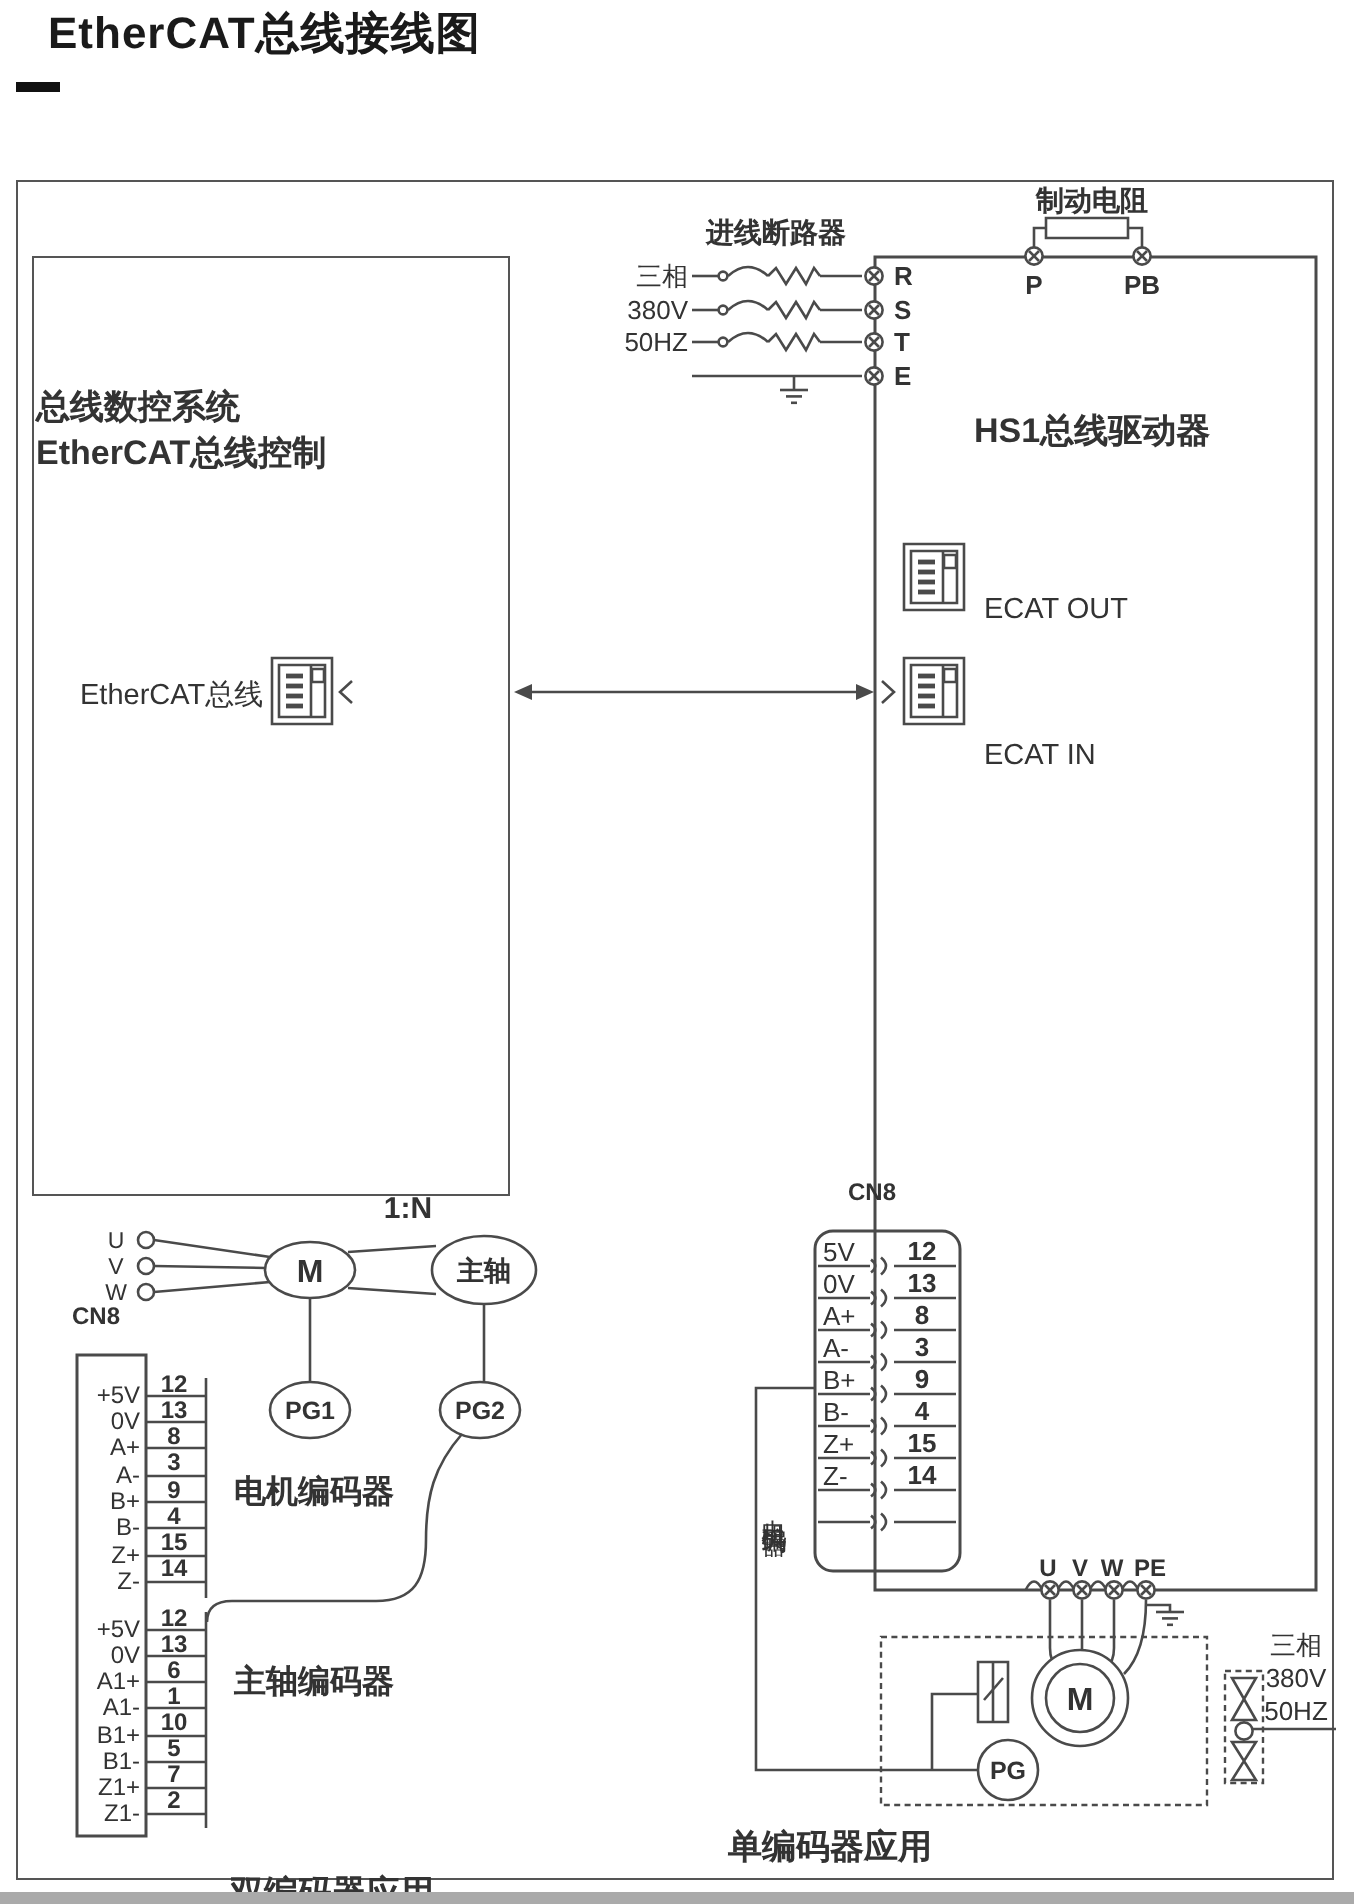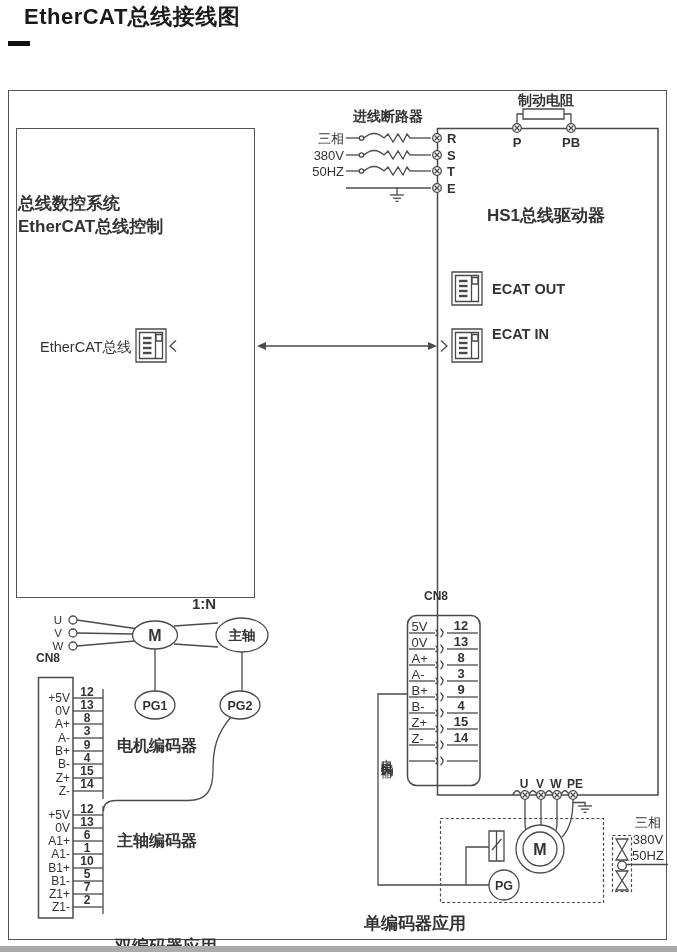--- a/index.html
+++ b/index.html
@@ -6,21 +6,21 @@
   .page{position:relative;width:677px;height:952px;background:#fff;overflow:hidden;
         font-family:"Liberation Sans",sans-serif;color:#333;}
   .lbl{position:absolute;white-space:nowrap;color:#333;}
   .page-title{left:8px;top:2px;font-size:22px;font-weight:bold;color:#1a1a1a;letter-spacing:.5px;margin-left:16px;}
   .title-dash{position:absolute;left:8px;top:41px;width:22px;height:5px;background:#111;}
   .frame{position:absolute;left:8px;top:90px;width:659px;height:850px;border:1.5px solid #555;box-sizing:border-box;}
   .cnc-box{position:absolute;left:16px;top:128px;width:239px;height:470px;border:1.5px solid #555;box-sizing:border-box;}
   .cnc-title{left:18px;top:192px;width:150px;text-align:left;font-size:17px;font-weight:600;line-height:23px;white-space:nowrap;}
   .drive-title{left:487px;top:204px;font-size:17px;font-weight:600;}
   .port-label{left:40px;top:338px;font-size:14.5px;}
-  .ecat-lbl{font-size:14.5px;font-weight:700;}
+  .ecat-lbl{font-size:14.5px;font-weight:400;margin-top:16px;}
   .cn8-title{font-size:12px;font-weight:600;}
   .sec-lbl{font-size:16px;font-weight:600;}
   .caption{font-size:17px;font-weight:600;}
   .venc{left:378px;top:749px;font-size:12.5px;writing-mode:vertical-rl;text-orientation:upright;letter-spacing:2px;}
   .footer-bar{position:absolute;left:0;top:946px;width:677px;height:6px;background:#aaa;}
   svg{position:absolute;left:0;top:0;}
   svg *{vector-effect:non-scaling-stroke;}
   .w{stroke:#4a4a4a;stroke-width:1.3;fill:none;}
   .wd{stroke:#4a4a4a;stroke-width:1.2;fill:none;stroke-dasharray:3 2.2;}
   .wf{stroke:#4a4a4a;stroke-width:1.3;fill:#fff;}
@@ -328,21 +328,21 @@
     </g>
   </svg>
 
   <div class="lbl cnc-title">
     <div>总线数控系统</div>
     <div>EtherCAT总线控制</div>
   </div>
   <div class="lbl port-label">EtherCAT总线</div>
   <div class="lbl drive-title">HS1总线驱动器</div>
   <div class="lbl ecat-lbl" style="left:492px;top:281px;">ECAT OUT</div>
-  <div class="lbl ecat-lbl" style="left:492px;top:326px;">ECAT IN</div>
+  <div class="lbl ecat-lbl" style="left:492px;top:354px;">ECAT IN</div>
   <div class="lbl cn8-title" style="left:424px;top:589px;">CN8</div>
   <div class="lbl venc">电机编码器</div>
   <div class="lbl cn8-title" style="left:36px;top:651px;">CN8</div>
   <div class="lbl sec-lbl" style="left:117px;top:736px;">电机编码器</div>
   <div class="lbl sec-lbl" style="left:117px;top:831px;">主轴编码器</div>
   <div class="lbl caption" style="left:115px;top:935px;">双编码器应用</div>
   <div class="lbl caption" style="left:364px;top:912px;">单编码器应用</div>
 
   <div class="footer-bar"></div>
 </div>

